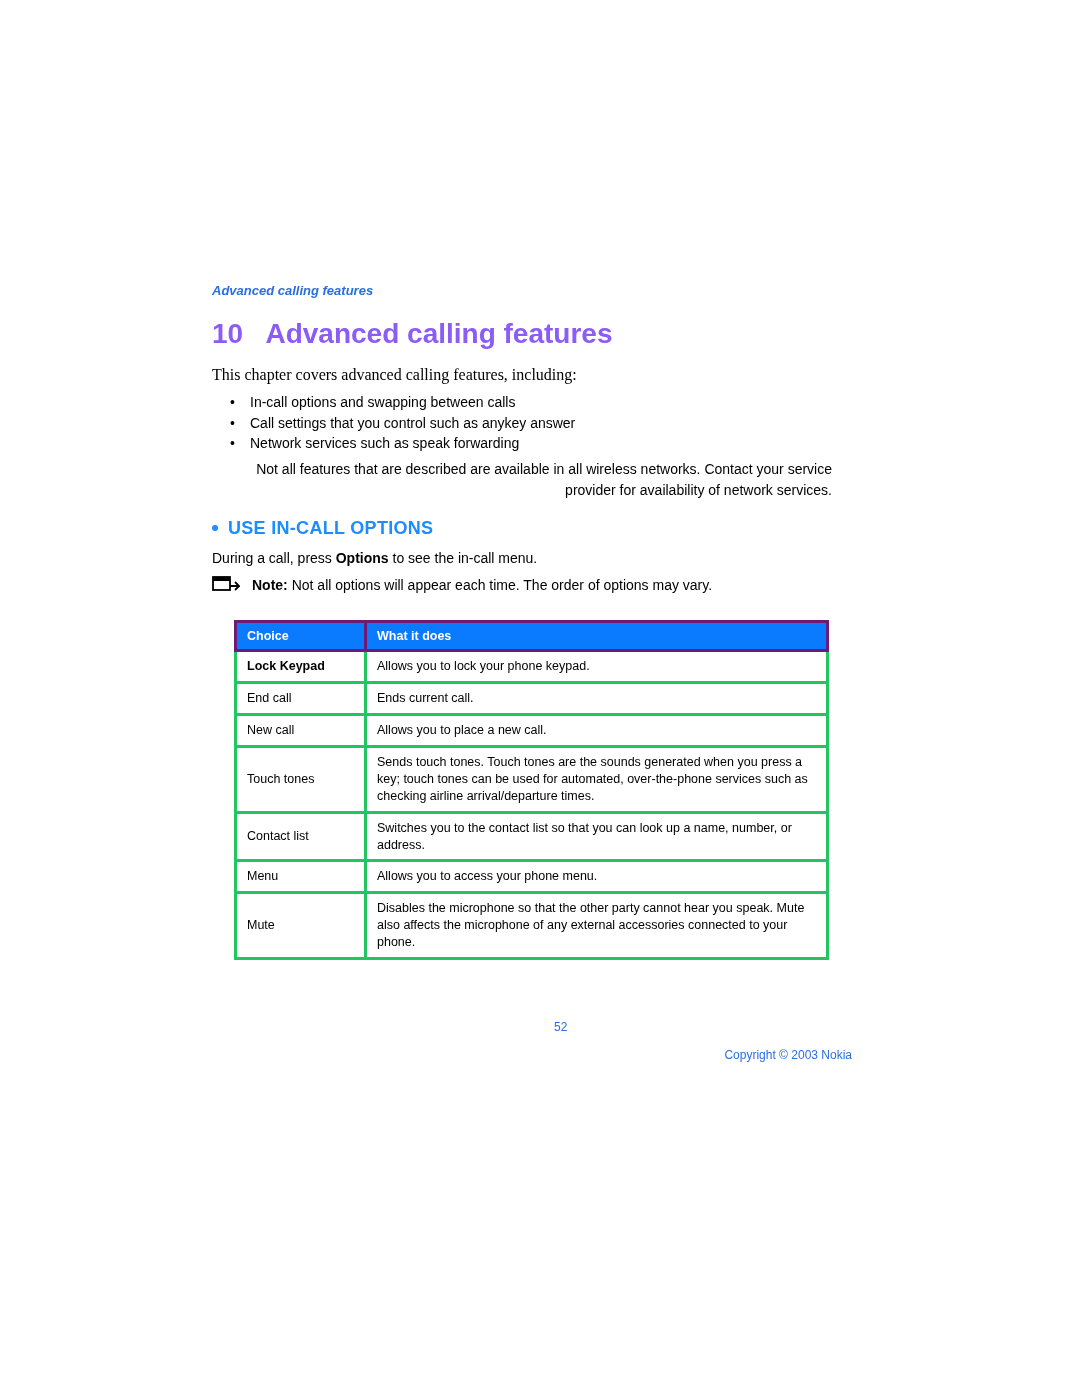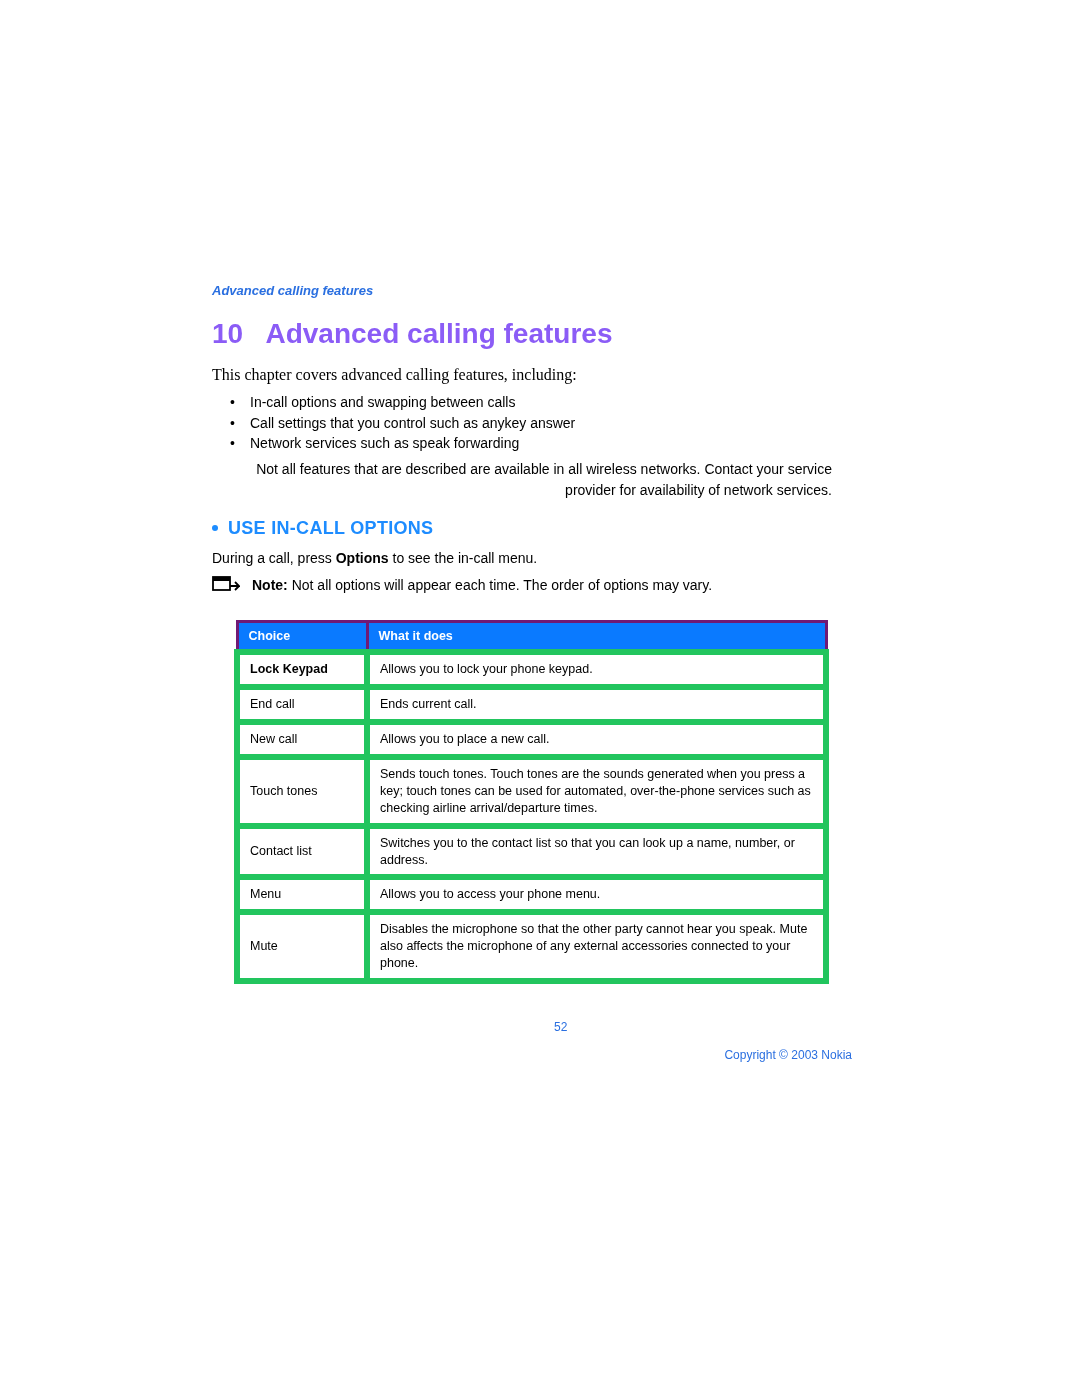--- a/index.html
+++ b/index.html
@@ -104,21 +104,21 @@
     }
     table.options-table th {
       background: #0a7aff;
       color: #fff;
       font-weight: bold;
       text-align: left;
       padding: 6px 10px;
       border: 3px solid #701a75;
     }
     table.options-table td {
-      border: 6px solid #22c55e;
+      border: 3px solid #22c55e;
       padding: 6px 10px;
       vertical-align: middle;
       line-height: 1.35;
     }
     table.options-table td.choice-cell {
       width: 130px;
       font-weight: normal;
     }
     table.options-table td.choice-cell.bold { font-weight: bold; }
     .footer {

